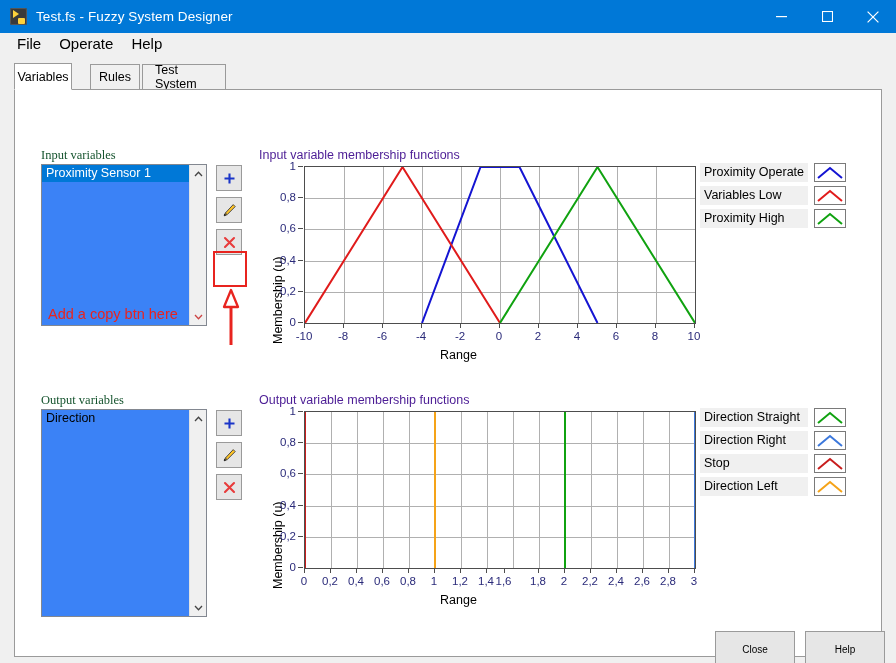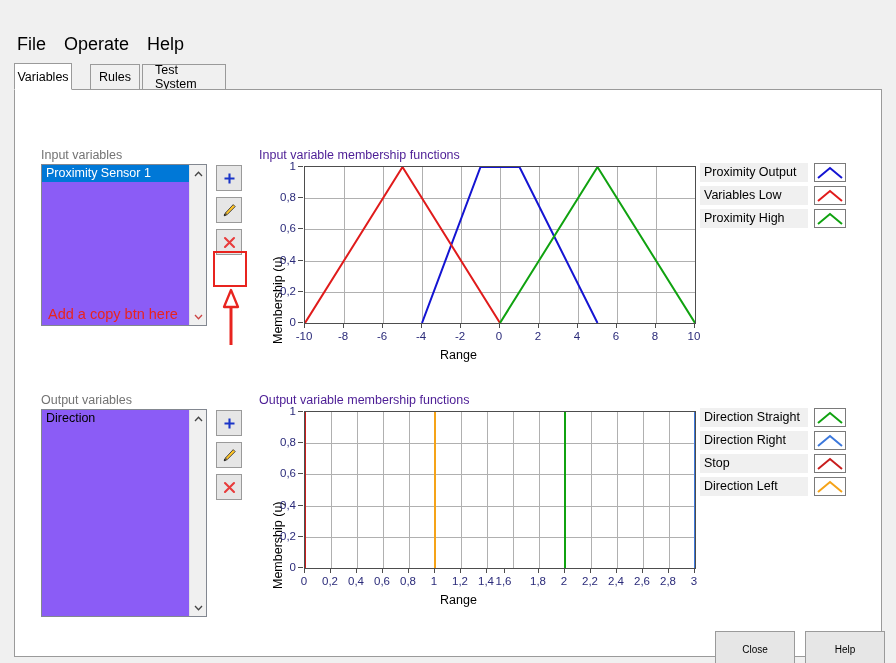--- a/index.html
+++ b/index.html
@@ -38,21 +38,21 @@
     color:#fff;font-size:13px;line-height:1;
   }
   .win-btn svg{display:block;}
 
   
   .menubar{
     position:absolute;left:0;top:33px;width:896px;height:22px;
     background:#f0f0f0;display:flex;align-items:center;padding-left:8px;box-sizing:border-box;
   }
   .menu-item{
-    font-size:18px;color:#000;padding:2px 9px;line-height:16px;
+    font-size:15px;color:#000;padding:2px 9px;line-height:16px;
   }
 
   
   .client{
     position:absolute;left:6px;top:55px;width:884px;height:602px;
     background:#f0f0f0;
   }
 
   
   .tabstrip{
@@ -71,27 +71,27 @@
     background:#fff;border-bottom:1px solid #fff;height:27px;z-index:3;
   }
 
   .tabpage{
     position:absolute;left:8px;top:34px;width:868px;height:568px;
     background:#fff;border:1px solid #9a9a9a;box-sizing:border-box;
   }
 
   
   .grp-label{
-    position:absolute;font-size:12.5px;color:#737373;white-space:nowrap;
+    position:absolute;font-size:12.5px;color:#14532d;white-space:nowrap;font-family:Liberation Serif, serif;
   }
 
   
   .listbox{
     position:absolute;box-sizing:border-box;
-    border:1px solid #828790;background:#8b5cf6;overflow:hidden;
+    border:1px solid #828790;background:#3b82f6;overflow:hidden;
   }
   .listbox .items{position:absolute;left:0;top:0;right:17px;bottom:0;}
   .list-item{
     height:17px;line-height:17px;font-size:12.5px;color:#000;
     padding-left:4px;white-space:nowrap;overflow:hidden;
   }
   .list-item.selected{background:#0078d7;color:#fff;}
   .vscroll{
     position:absolute;right:0;top:0;width:17px;bottom:0;
     background:#f0f0f0;border-left:1px solid #e2e2e2;box-sizing:border-box;
@@ -162,20 +162,41 @@
     border:1px solid #9a9a9a;background:#e6e6e6;
     display:flex;align-items:center;justify-content:center;
     font-size:10px;color:#000;
   }
 </style>
 </head>
 <body>
 
 <div id="app">
 
+  <div class="titlebar">
+    <div class="app-icon"></div>
+    <span class="title-text">Test.fs - Fuzzy System Designer</span>
+    <div class="win-buttons">
+      <div class="win-btn">
+        <svg width="11" height="11" viewBox="0 0 11 11">
+            <rect x="0" y="5" width="11" height="1.2" fill="#fff"></rect>
+          </svg>
+      </div>
+      <div class="win-btn">
+        <svg width="11" height="11" viewBox="0 0 11 11">
+            <rect x="0.5" y="0.5" width="10" height="10" fill="none" stroke="#fff" stroke-width="1.1"></rect>
+          </svg>
+      </div>
+      <div class="win-btn close">
+        <svg width="12" height="12" viewBox="0 0 12 12">
+            <path d="M0.6 0.6 L11.4 11.4 M11.4 0.6 L0.6 11.4" stroke="#fff" stroke-width="1.2" fill="none"></path>
+          </svg>
+      </div>
+    </div>
+  </div>
 
   <div class="menubar">
     <div class="menu-item">File</div>
     <div class="menu-item">Operate</div>
     <div class="menu-item">Help</div>
   </div>
 
   <div class="client">
 
     <div class="tabstrip">
@@ -261,21 +282,21 @@
           <svg width="390" height="156">
             <polyline points="117.0,156.0 175.5,0.0 214.5,0.0 292.5,156.0" fill="none" stroke="#1414d2" stroke-width="2"></polyline>
             <polyline points="0.0,156.0 97.5,0.0 195.0,156.0" fill="none" stroke="#e01b1b" stroke-width="2"></polyline>
             <polyline points="195.0,156.0 292.5,0.0 390.0,156.0" fill="none" stroke="#10a210" stroke-width="2"></polyline>
           </svg>
         </div>
 
       <div class="xlabel" style="left:425px;top:258px;">Range</div>
 
       <div class="legend-row" style="left:685px;top:73px;">
-        <div class="legend-name">Proximity Output</div>
+        <div class="legend-name">Proximity Operate</div>
         <div class="legend-swatch">
           <svg width="30" height="17" viewBox="0 0 30 17">
               <path d="M3 14 L15 4 L27 14" stroke="#1414d2" stroke-width="2" fill="none"></path>
             </svg>
         </div>
       </div>
       <div class="legend-row" style="left:685px;top:96px;">
         <div class="legend-name">Variables Low</div>
         <div class="legend-swatch">
           <svg width="30" height="17" viewBox="0 0 30 17">

